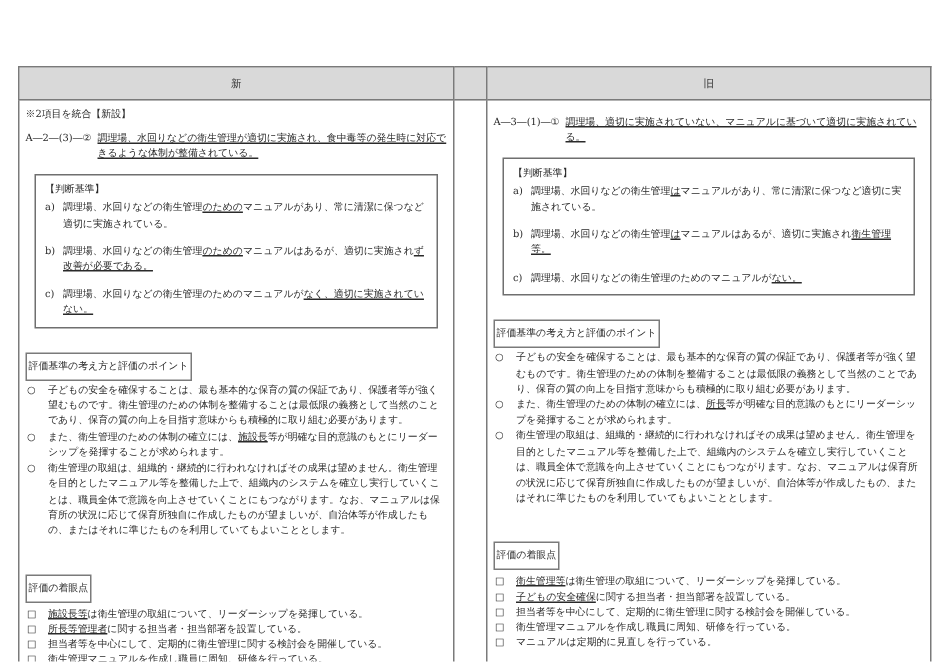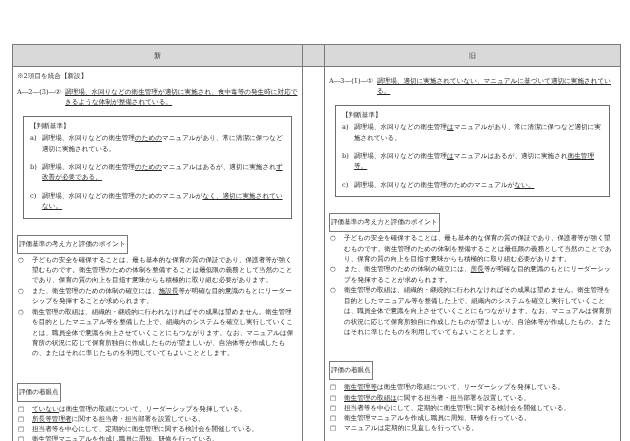--- a/index.html
+++ b/index.html
@@ -88,21 +88,21 @@
         </div>
         <div class="bullet">
           <span class="mark">○</span>
           <span class="txt"><span>衛生管理の取組は、組織的・継続的に行われなければその成果は望めません。衛生管理を目的としたマニュアル等を整備した上で、組織内のシステムを確立し実行していくことは、職員全体で意識を向上させていくことにもつながります。なお、マニュアルは保育所の状況に応じて保育所独自に作成したものが望ましいが、自治体等が作成したもの、またはそれに準じたものを利用していてもよいこととします。</span><u></u><span></span></span>
         </div>
         <div class="gap"></div>
         <div class="sec-label">評価の着眼点</div>
         <div class="checks">
           <div class="check">
                   <span class="mark">□</span>
-                  <span><u>ていない</u><span>は衛生管理の取組について、リーダーシップを発揮している。</span></span>
+                  <span><u>施設長等</u><span>は衛生管理の取組について、リーダーシップを発揮している。</span></span>
                 </div>
           <div class="check">
                   <span class="mark">□</span>
                   <span><u>所長等管理者</u><span>に関する担当者・担当部署を設置している。</span></span>
                 </div>
           <div class="check">
                   <span class="mark">□</span>
                   <span><u></u><span>担当者等を中心にして、定期的に衛生管理に関する検討会を開催している。</span></span>
                 </div>
           <div class="check">
@@ -155,21 +155,21 @@
         </div>
         <div class="gap"></div>
         <div class="sec-label">評価の着眼点</div>
         <div class="checks">
           <div class="check">
                   <span class="mark">□</span>
                   <span><u>衛生管理等</u><span>は衛生管理の取組について、リーダーシップを発揮している。</span></span>
                 </div>
           <div class="check">
                   <span class="mark">□</span>
-                  <span><u>衛生管理の取組は</u><span>に関する担当者・担当部署を設置している。</span></span>
+                  <span><u>子どもの安全確保</u><span>に関する担当者・担当部署を設置している。</span></span>
                 </div>
           <div class="check">
                   <span class="mark">□</span>
                   <span><u></u><span>担当者等を中心にして、定期的に衛生管理に関する検討会を開催している。</span></span>
                 </div>
           <div class="check">
                   <span class="mark">□</span>
                   <span><u></u><span>衛生管理マニュアルを作成し職員に周知、研修を行っている。</span></span>
                 </div>
           <div class="check">

